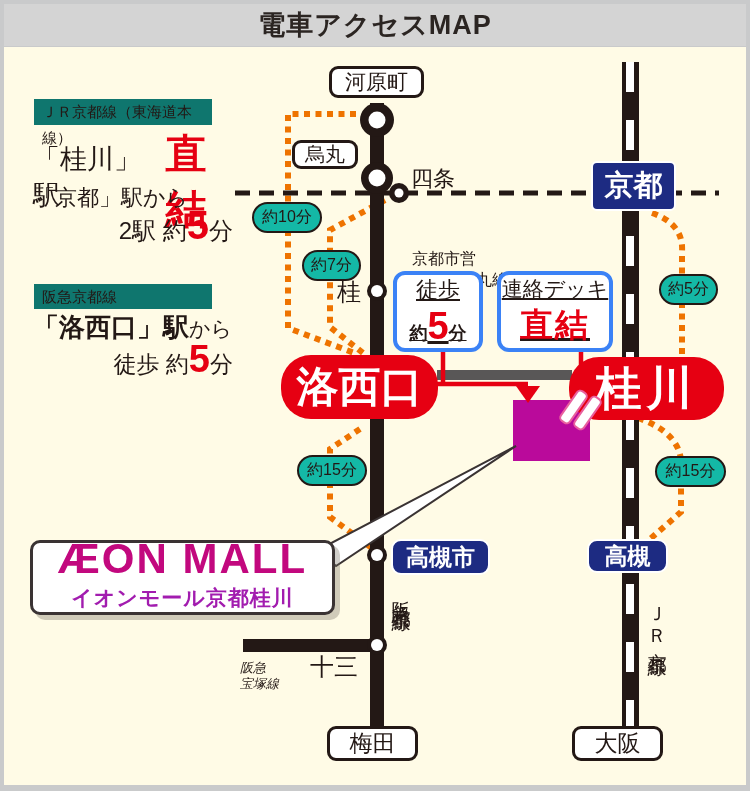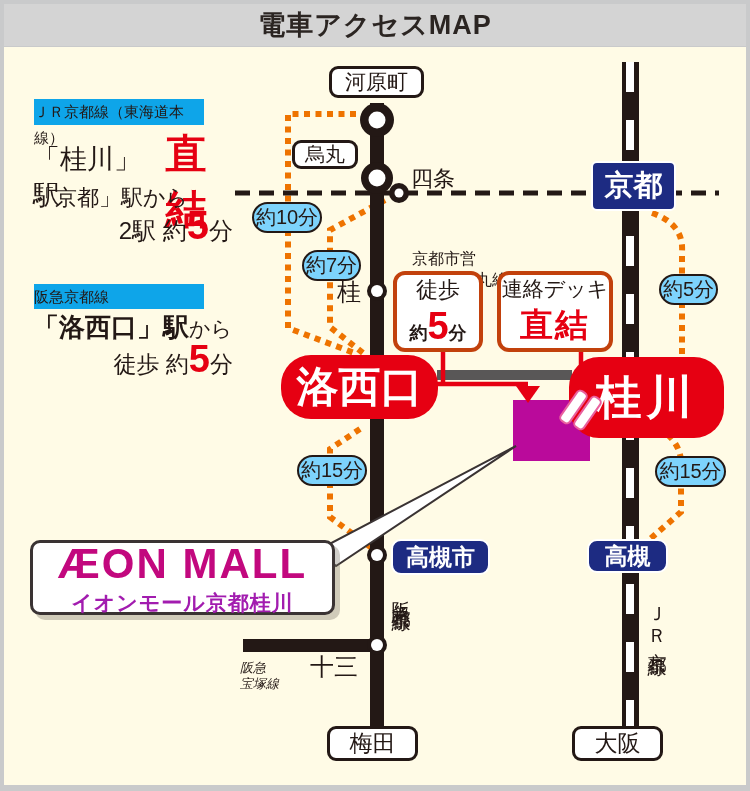--- a/index.html
+++ b/index.html
@@ -6,42 +6,42 @@
   body{font-family:"Liberation Sans","DejaVu Sans",sans-serif;color:#231815;}
   .frame{position:relative;width:750px;height:791px;background:#C9CACB;overflow:hidden;}
   .titlebar{position:absolute;left:4px;top:4px;width:742px;height:42px;background:#D4D4D4;
     display:flex;align-items:center;justify-content:center;}
   .titlebar h1{margin:0;font-size:27px;font-weight:bold;color:#2B2522;letter-spacing:1px;}
   .map-bg{position:absolute;left:4px;top:47px;width:742px;height:738px;background:#FFFBE6;}
   .layer{position:absolute;left:0;top:0;width:750px;height:791px;}
   .abs{position:absolute;}
   .preline{white-space:pre-line;}
   
-  .tag{background:#0ea5e9;font-size:15px;line-height:26px;color:#231815;}
+  .tag{background:#0f766e;font-size:15px;line-height:26px;padding-left:8px;color:#231815;}
   .big-red{color:#E60012;font-weight:bold;}
   .baseline-row{display:flex;align-items:baseline;}
   .right-align{justify-content:flex-end;}
   
   .box-white{background:#fff;border:3px solid #231815;border-radius:9px;
     display:flex;align-items:center;justify-content:center;box-sizing:border-box;}
   
-  .bubble{background:#7dd3fc;border:2.5px solid #231815;border-radius:16px;font-size:20px;
+  .bubble{background:#14b8a6;border:2.5px solid #231815;border-radius:16px;font-size:16px;
     display:flex;align-items:center;justify-content:center;box-sizing:border-box;}
   
   .badge-blue{background:#1D2B82;color:#fff;font-weight:bold;border:2px solid #fff;border-radius:10px;
     display:flex;align-items:center;justify-content:center;box-sizing:border-box;}
   
   .badge-red{background:#E60012;color:#fff;font-weight:bold;border-radius:30px;
     display:flex;align-items:center;justify-content:center;box-sizing:border-box;}
   
-  .box-red{background:#fff;border:4px solid #c2410c;border-radius:12px;box-sizing:border-box;
-    display:flex;flex-direction:column;align-items:center;justify-content:center;}
+  .box-red{background:#fff;border:4px solid #3b82f6;border-radius:12px;box-sizing:border-box;
+    display:flex;flex-direction:column;align-items:center;justify-content:center;text-decoration:underline;}
   .vtext{writing-mode:vertical-rl;text-orientation:upright;letter-spacing:3px;}
   .aeon-box{background:#fff;border:3px solid #3A3333;border-radius:10px;box-sizing:border-box;
-    display:flex;flex-direction:column;align-items:center;justify-content:space-between;
+    display:flex;flex-direction:column;align-items:center;justify-content:flex-end;
     box-shadow:5px 5px 0 rgba(120,115,100,0.35);}
   .aeon-logo{font-size:42px;font-weight:bold;color:#C2087E;letter-spacing:2px;line-height:1;}
   .aeon-name{font-size:21px;font-weight:bold;color:#a21caf;margin-top:4px;letter-spacing:1px;}
   .slash-bar{position:absolute;width:9px;height:34px;background:#fff;border:2px solid #E9609E;
     border-radius:5px;transform:rotate(35deg);}
 </style>
 </head>
 <body>
 
 <div class="frame">
@@ -138,21 +138,21 @@
       <span class="big-red" style="font-size:38px;">5</span>
       <span style="font-size:18px;font-weight:bold;">分</span>
     </span>
   </div>
   <div class="abs box-red" style="left:497px;top:271px;width:116px;height:81px;">
     <span style="font-size:21px;">連絡デッキ</span>
     <span class="big-red" style="font-size:33px;letter-spacing:2px;">直結</span>
   </div>
 
   <div class="abs badge-red" style="left:281px;top:355px;width:157px;height:64px;font-size:42px;">洛西口</div>
-  <div class="abs badge-red" style="left:569px;top:357px;width:155px;height:81px;font-size:46px;letter-spacing:5px;">桂川</div>
+  <div class="abs badge-red" style="left:569px;top:357px;width:155px;height:63px;font-size:46px;letter-spacing:5px;">桂川</div>
 
   <div class="abs" style="left:563px;top:385px;width:48px;height:48px;">
     <div class="slash-bar" style="left:4px;top:3px;"></div>
     <div class="slash-bar" style="left:18px;top:9px;"></div>
   </div>
 
   <div class="abs bubble" style="left:252px;top:202px;width:70px;height:31px;">約10分</div>
   <div class="abs bubble" style="left:302px;top:250px;width:59px;height:31px;">約7分</div>
   <div class="abs bubble" style="left:297px;top:455px;width:70px;height:31px;">約15分</div>
   <div class="abs bubble" style="left:659px;top:274px;width:59px;height:31px;">約5分</div>

